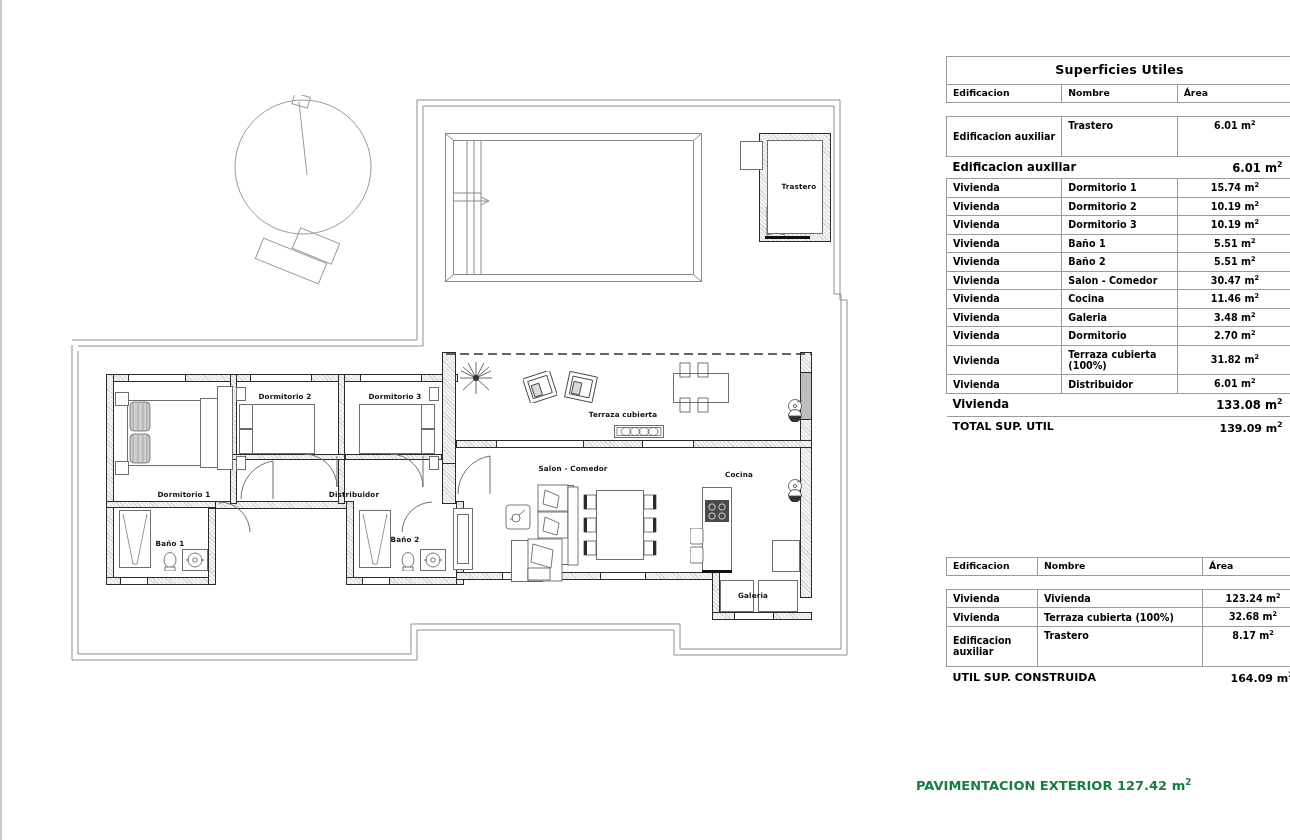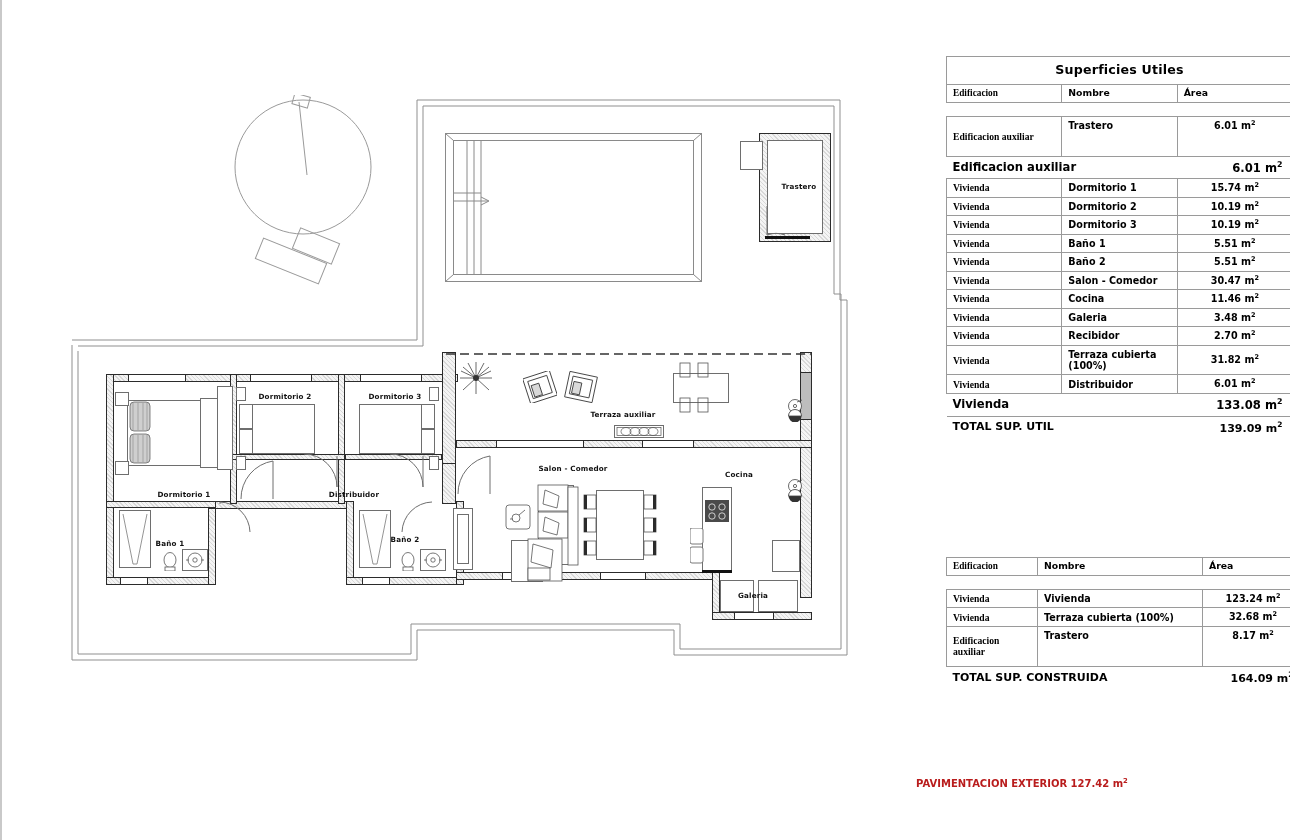--- a/index.html
+++ b/index.html
@@ -49,21 +49,21 @@
   .tbl table{border-collapse:collapse;width:347px;table-layout:fixed;margin-left:32px;}
   .tbl td{
     border:1px solid #9a9a9a;
     padding:3px 6px;
     font-size:9.6px;
     font-weight:700;
     line-height:1.18;
     vertical-align:middle;
     background:#fff;
   }
-  .tbl td.c1{width:78px;font-family:Liberation Serif, serif;}
+  .tbl td.c1{width:78px;}
   .tbl td.c2{width:152px;}
   .tbl td.c3{width:88px;text-align:center;}
   .tbl .title td{
     text-align:center;
     font-size:12.6px;
     font-weight:700;
     padding:6px 4px;
     letter-spacing:.2px;
   }
   .tbl .head td{font-size:9.3px;}
@@ -80,22 +80,22 @@
     font-size:11px;
     border:none;
     padding-top:4px;
   }
   .totRow td.lbl{text-align:left;}
   .totRow td.val{text-align:right;padding-right:10px;}
   .footnote{
     position:absolute;
     font-family:"DejaVu Sans", sans-serif;
     font-weight:700;
-    font-size:10px;
-    color:#b91c1c;
+    font-size:13px;
+    color:#15803d;
     white-space:nowrap;
   }
   sup{font-size:.68em;}
 </style>
 </head>
 <body>
 
 <div id="stage">
 
   <div class="plan">
@@ -454,21 +454,21 @@
           </g>
         </svg>
     </div>
 
     <div class="rlabel" style="left:182px;top:490px;">Dormitorio 1</div>
     <div class="rlabel" style="left:283px;top:392px;">Dormitorio 2</div>
     <div class="rlabel" style="left:393px;top:392px;">Dormitorio 3</div>
     <div class="rlabel" style="left:352px;top:490px;">Distribuidor</div>
     <div class="rlabel" style="left:168px;top:539px;">Baño 1</div>
     <div class="rlabel" style="left:403px;top:535px;">Baño 2</div>
-    <div class="rlabel" style="left:621px;top:410px;">Terraza auxiliar</div>
+    <div class="rlabel" style="left:621px;top:410px;">Terraza cubierta</div>
     <div class="rlabel" style="left:571px;top:464px;">Salon - Comedor</div>
     <div class="rlabel" style="left:737px;top:470px;">Cocina</div>
     <div class="rlabel" style="left:751px;top:591px;">Galeria</div>
   </div>
 
   <div class="tbl" style="left:912px;top:56px;">
     <table>
       <tbody>
         <tr class="title">
           <td colspan="3">Superficies Utiles</td>
@@ -527,21 +527,21 @@
           <td class="c2">Cocina</td>
           <td class="c3">11.46 m<sup>2</sup></td>
         </tr>
         <tr>
           <td class="c1">Vivienda</td>
           <td class="c2">Galeria</td>
           <td class="c3">3.48 m<sup>2</sup></td>
         </tr>
         <tr>
           <td class="c1">Vivienda</td>
-          <td class="c2">Recibidor</td>
+          <td class="c2">Dormitorio</td>
           <td class="c3">2.70 m<sup>2</sup></td>
         </tr>
         <tr>
           <td class="c1">Vivienda</td>
           <td class="c2">Terraza cubierta (100%)</td>
           <td class="c3">31.82 m<sup>2</sup></td>
         </tr>
         <tr>
           <td class="c1">Vivienda</td>
           <td class="c2">Distribuidor</td>
@@ -581,21 +581,21 @@
           <td class="c1">Vivienda</td>
           <td class="c2">Terraza cubierta (100%)</td>
           <td class="c3">32.68 m<sup>2</sup></td>
         </tr>
         <tr style="height:40px;">
           <td class="c1">Edificacion auxiliar</td>
           <td class="c2" style="vertical-align:top;">Trastero</td>
           <td class="c3" style="vertical-align:top;">8.17 m<sup>2</sup></td>
         </tr>
         <tr class="totRow">
-          <td class="lbl" colspan="2">TOTAL SUP. CONSTRUIDA</td>
+          <td class="lbl" colspan="2">UTIL SUP. CONSTRUIDA</td>
           <td class="val">164.09 m<sup>2</sup></td>
         </tr>
       </tbody>
     </table>
   </div>
 
   <div class="footnote" style="left:914px;top:777px;">
     <span>PAVIMENTACION EXTERIOR</span>
     <span>127.42 m<sup>2</sup></span>
   </div>

